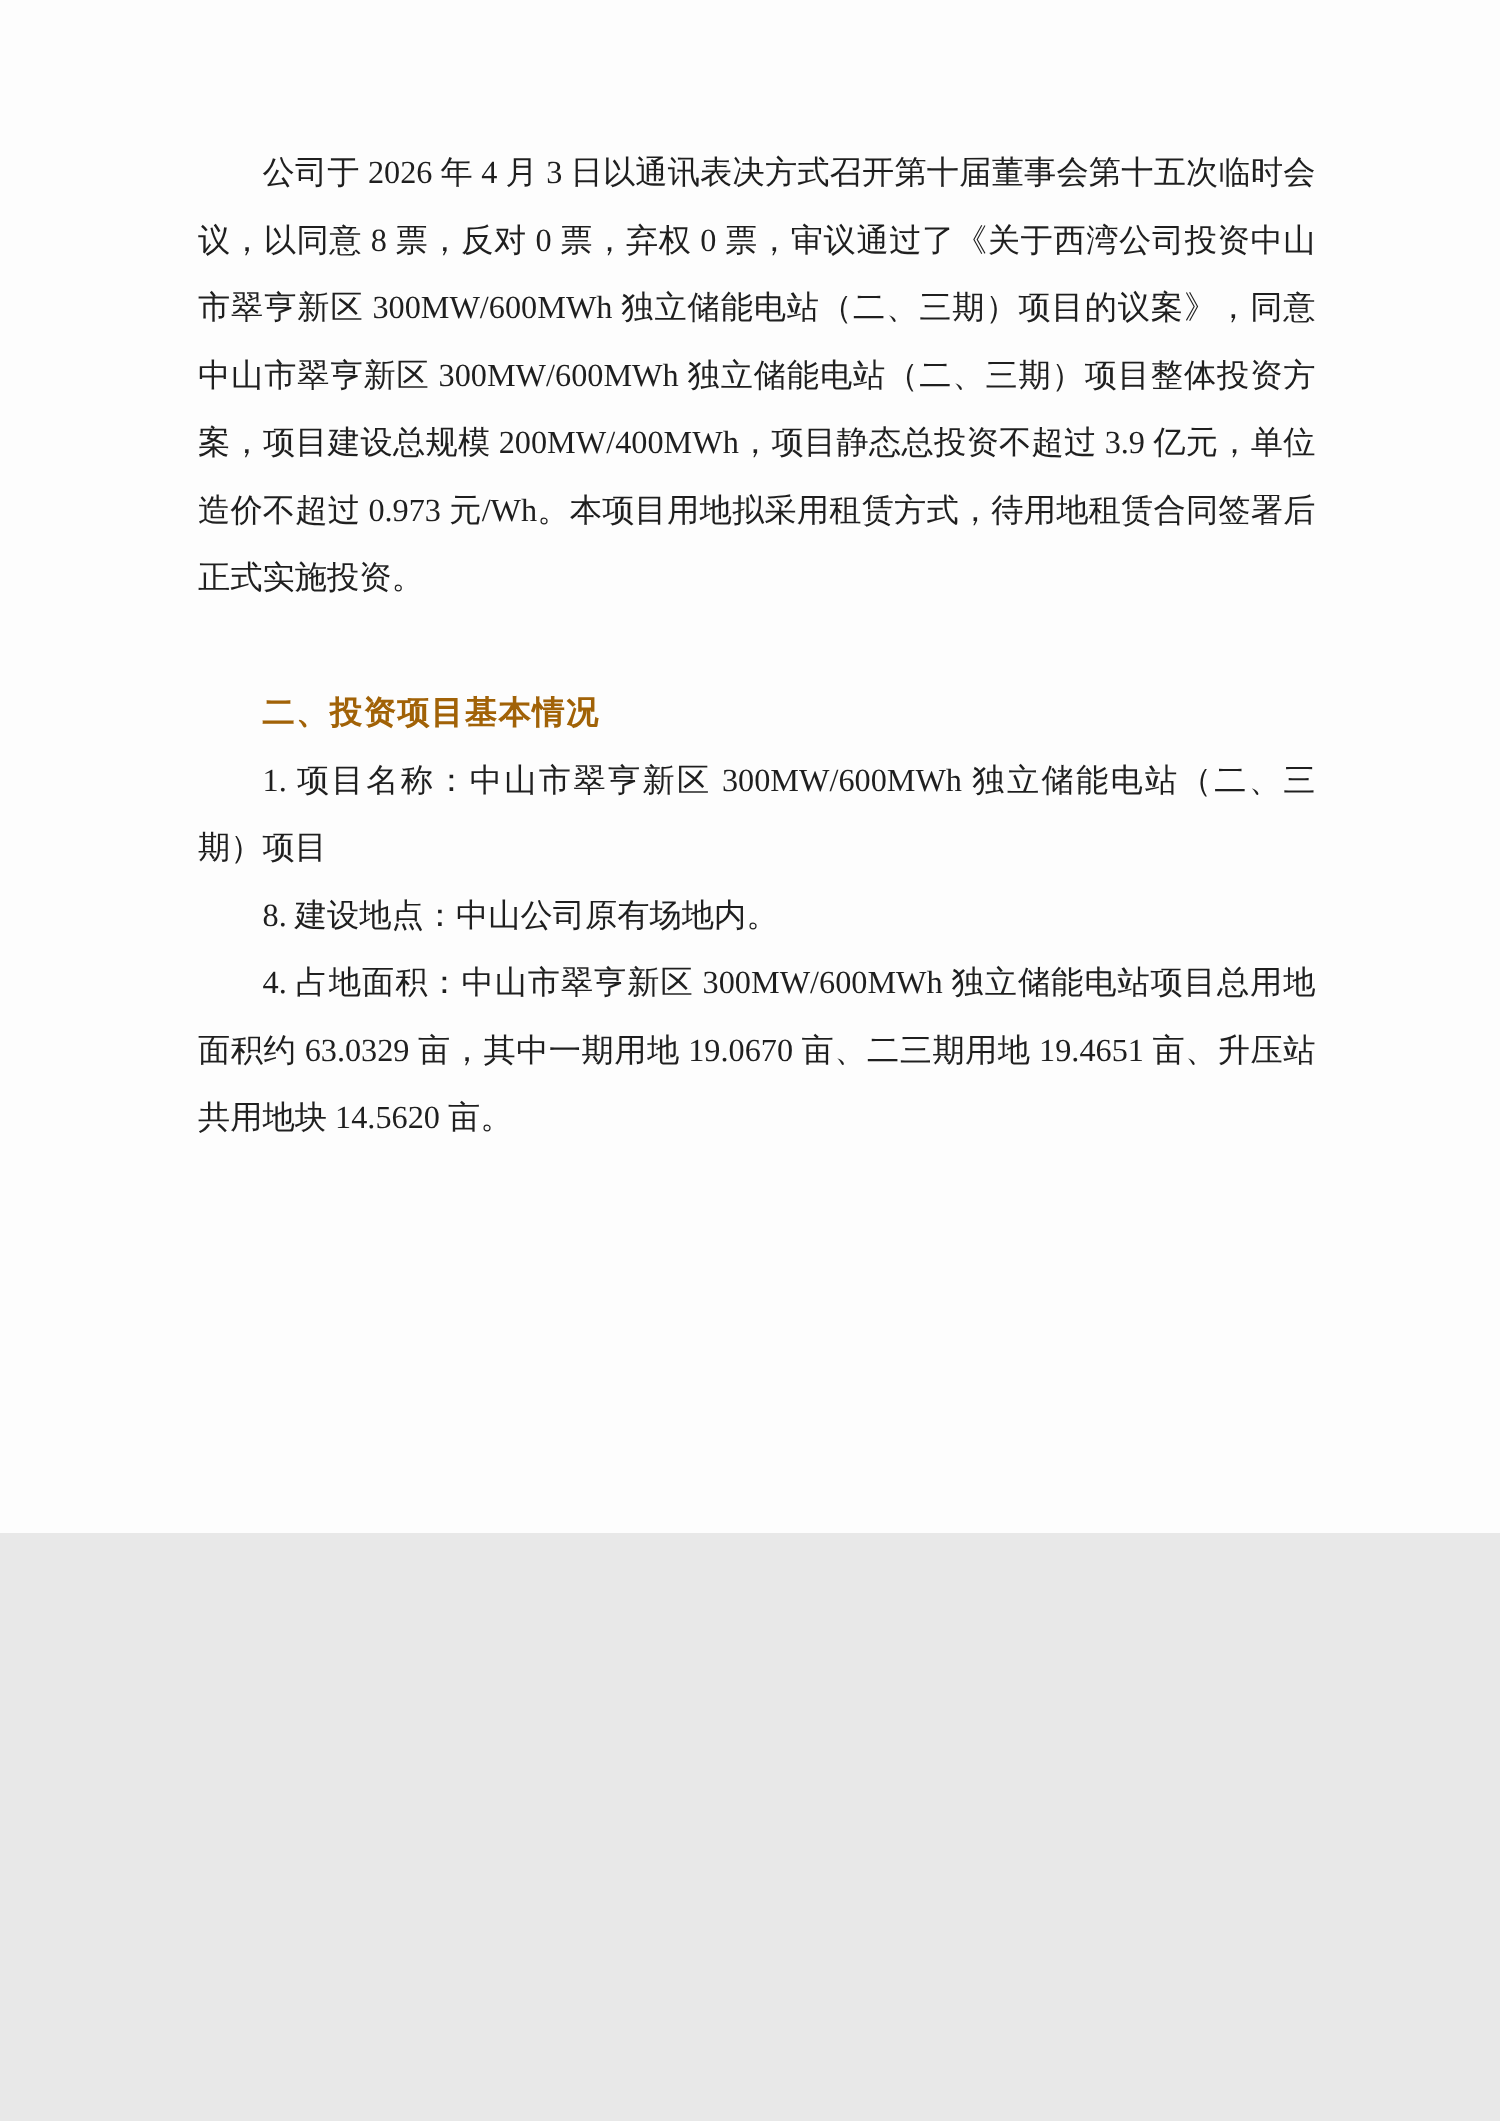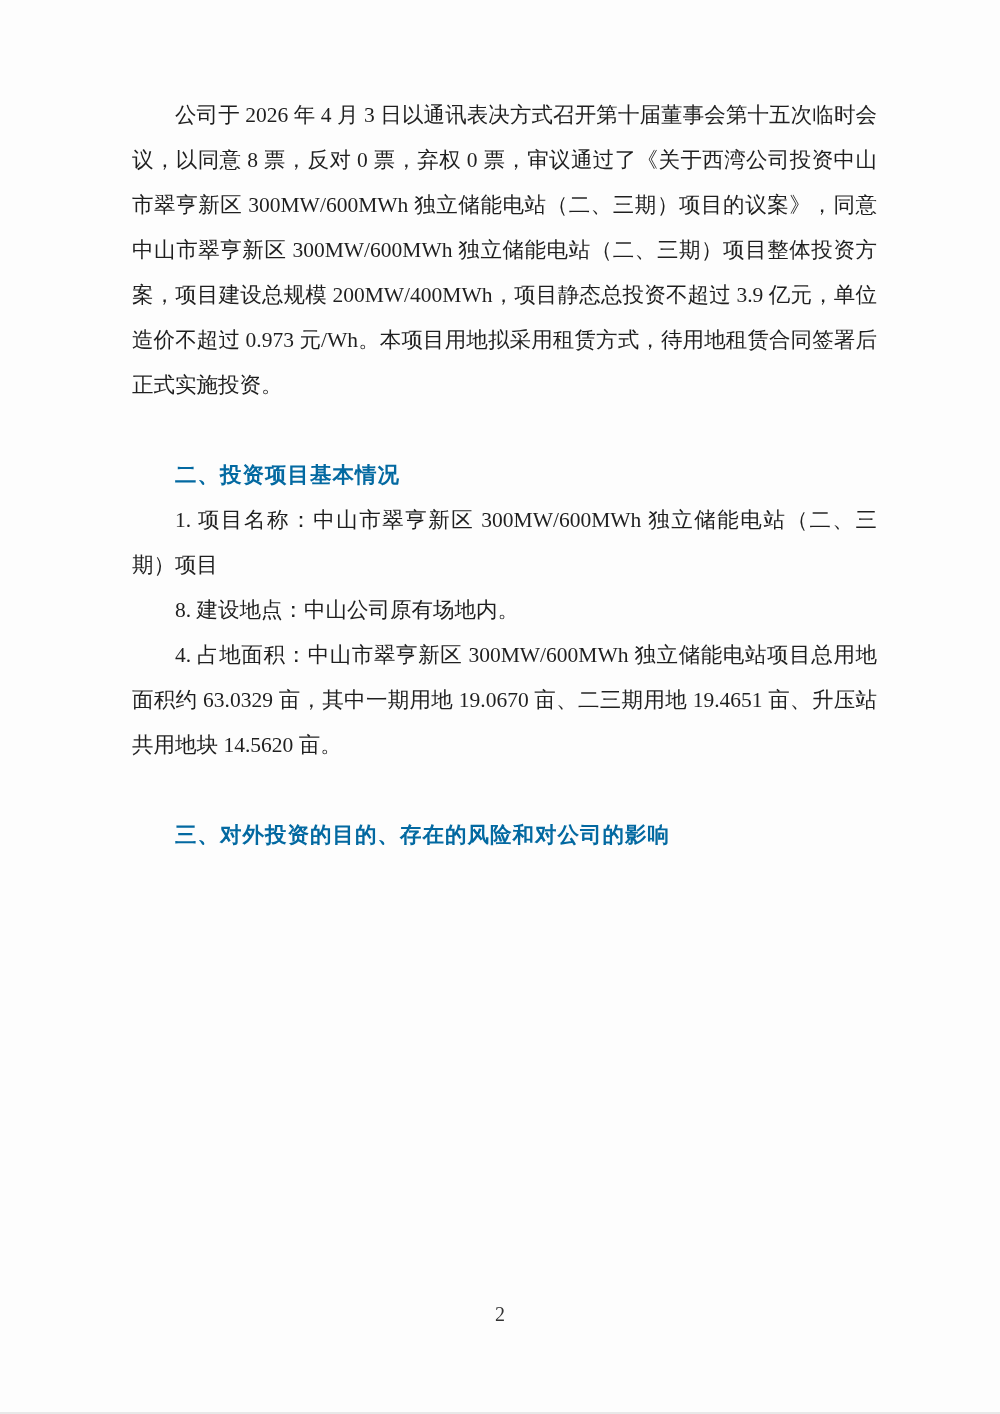--- a/index.html
+++ b/index.html
@@ -3,21 +3,21 @@
 <meta charset="utf-8">
 <style>
   html, body {
     margin: 0;
     padding: 0;
     background: #e8e8e8;
   }
   .page {
     position: relative;
     width: 1000px;
-    height: 1412px;
+    height: 1022px;
     margin: 0 auto;
     background: #fdfdfd;
     overflow: hidden;
   }
   .doc-body {
     position: absolute;
     left: 132px;
     top: 93px;
     width: 745px;
     font-family: "Liberation Serif", "DejaVu Serif", serif;
@@ -30,21 +30,21 @@
     text-indent: 2em;
     margin: 0;
     text-align: justify;
     text-align-last: left;
   }
   .block.heading {
     text-indent: 2em;
     margin: 0;
     font-family: Liberation Sans, sans-serif;
     font-weight: bold;
-    color: #0369a1;
+    color: #a16207;
     letter-spacing: 1px;
   }
   .block.spacer {
     height: 45px;
   }
   .page-number {
     position: absolute;
     left: 0;
     right: 0;
     top: 1303px;
@@ -59,16 +59,15 @@
 
 <div class="page">
   <div class="doc-body" id="doc-body">
       <div class="block paragraph">公司于 2026 年 4 月 3 日以通讯表决方式召开第十届董事会第十五次临时会议，以同意 8 票，反对 0 票，弃权 0 票，审议通过了《关于西湾公司投资中山市翠亨新区 300MW/600MWh 独立储能电站（二、三期）项目的议案》，同意中山市翠亨新区 300MW/600MWh 独立储能电站（二、三期）项目整体投资方案，项目建设总规模 200MW/400MWh，项目静态总投资不超过 3.9 亿元，单位造价不超过 0.973 元/Wh。本项目用地拟采用租赁方式，待用地租赁合同签署后正式实施投资。</div>
       <div class="block spacer"></div>
       <div class="block heading">二、投资项目基本情况</div>
       <div class="block paragraph">1. 项目名称：中山市翠亨新区 300MW/600MWh 独立储能电站（二、三期）项目</div>
       <div class="block paragraph">8. 建设地点：中山公司原有场地内。</div>
       <div class="block paragraph">4. 占地面积：中山市翠亨新区 300MW/600MWh 独立储能电站项目总用地面积约 63.0329 亩，其中一期用地 19.0670 亩、二三期用地 19.4651 亩、升压站共用地块 14.5620 亩。</div>
       <div class="block spacer"></div>
-      <div class="block heading">三、对外投资的目的、存在的风险和对公司的影响</div>
     </div>
   <div class="page-number">2</div>
 </div>
 
 </body></html>

